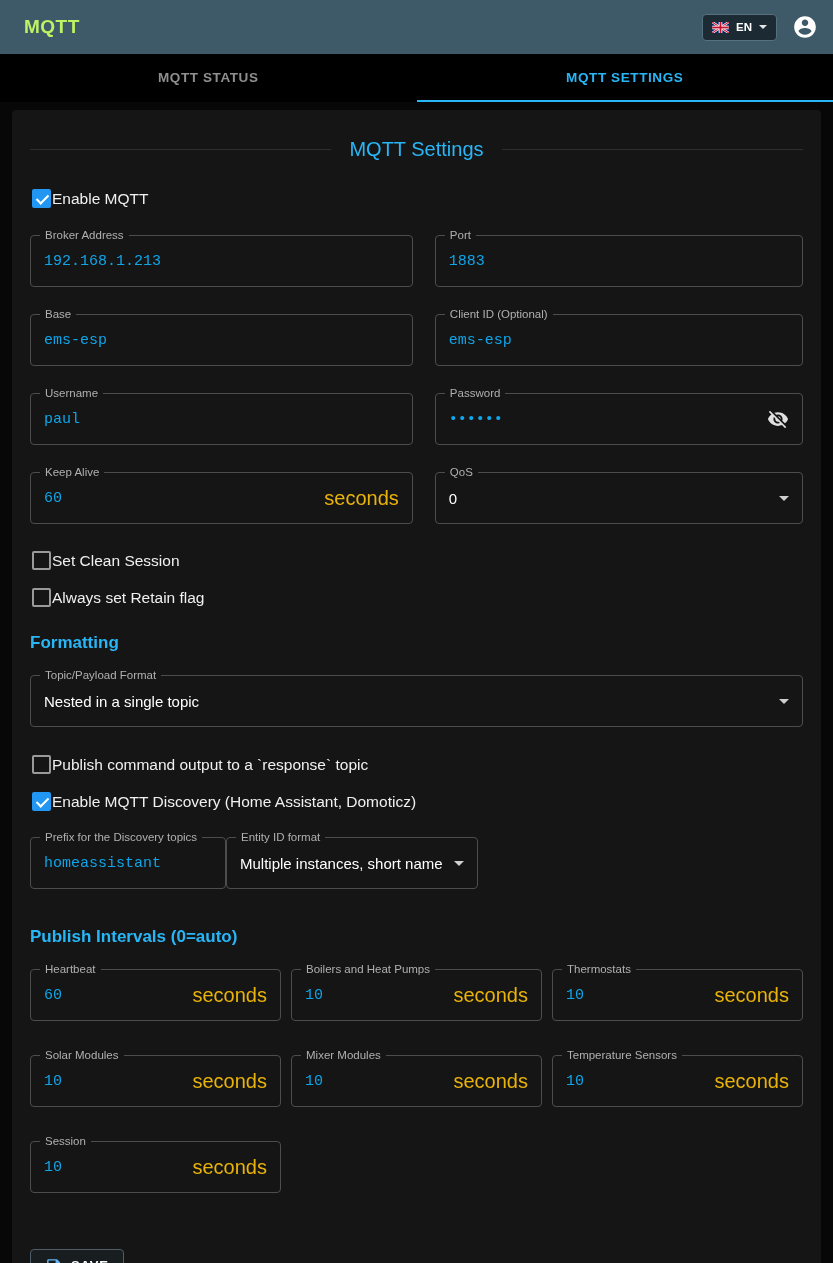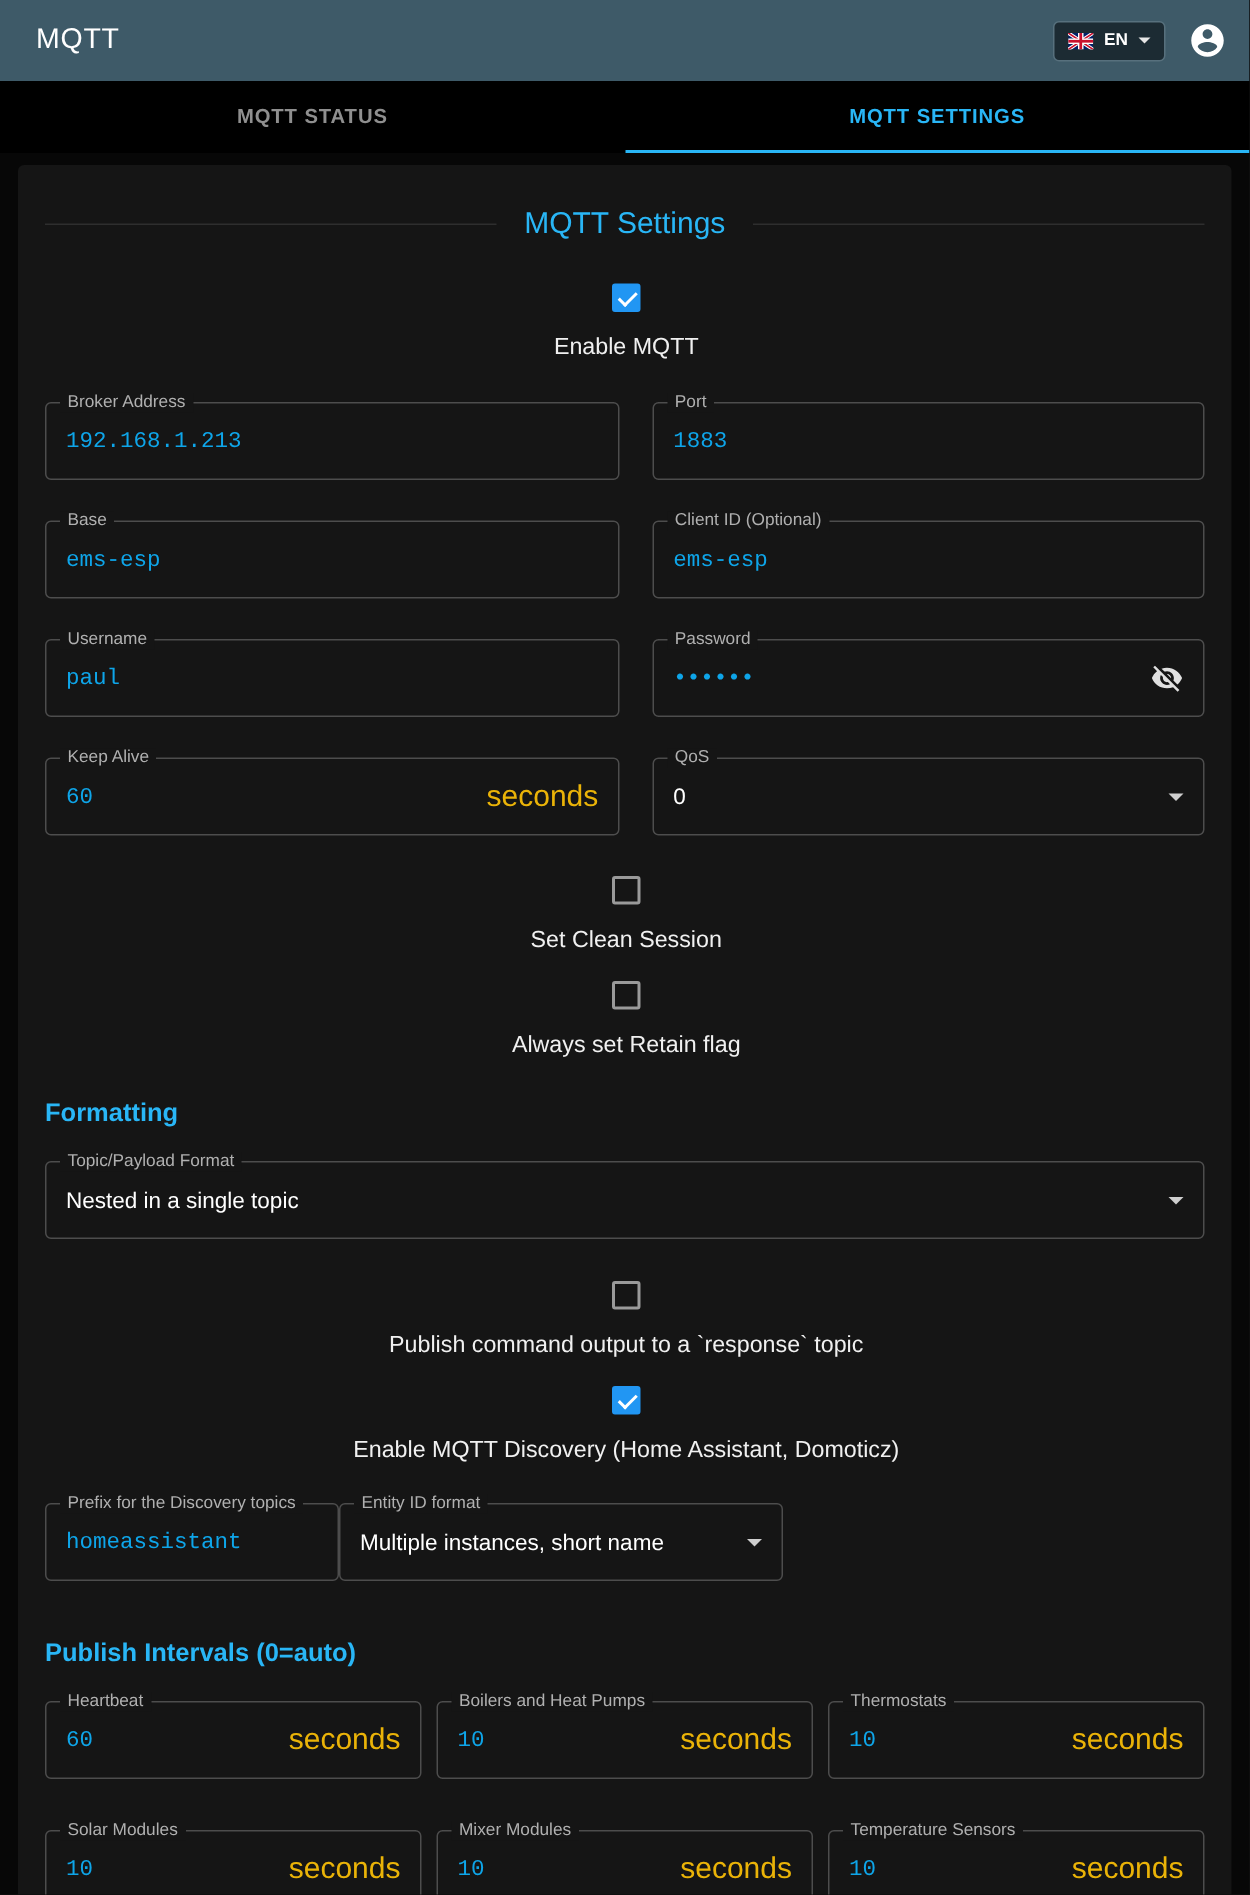--- a/index.html
+++ b/index.html
@@ -14,22 +14,22 @@
   
   .appbar {
     height: 54px;
     background: #3e5a68;
     display: flex;
     align-items: center;
     padding: 0 14px 0 24px;
   }
   .appbar-title {
     font-size: 19px;
-    font-weight: normal;
-    color: #ffffff;
+    font-weight: bold;
+    color: #bef264;
     letter-spacing: .5px;
     flex: 1;
   }
   .lang-btn {
     display: flex; align-items: center; gap: 7px;
     background: #1c2b33;
     border: 1px solid #57707d;
     border-radius: 4px;
     height: 27px;
     padding: 0 9px;
@@ -91,24 +91,23 @@
   }
   .title-row .line { flex: 1; height: 1px; background: #2e2e2e; }
   .page-title {
     color: #29b6f6;
     font-size: 20px;
     font-weight: normal;
   }
 
   
   .cb-row {
-    display: flex; align-items: center; gap: 15px;
+    display: flex; align-items: center; gap: 1px;
     margin: 0 0 18px 2px;
     cursor: pointer;
-    flex-direction: column;
   }
   .cb {
     width: 19px; height: 19px;
     border: 2px solid #9a9a9a;
     border-radius: 2px;
     position: relative;
     flex: none;
     cursor: pointer;
     background: transparent;
   }
@@ -199,21 +198,21 @@
     margin: 26px 0 22px 0;
   }
 
   .full-row { margin: 0 0 28px 0; }
 
   .discovery-row {
     display: flex;
     margin: 6px 0 10px 0;
   }
   .discovery-row .field.prefix { width: 196px; }
-  .discovery-row .field.entity { width: 296px; }
+  .discovery-row .field.entity { width: 252px; }
 
   
   .intervals-grid {
     display: grid;
     grid-template-columns: 1fr 1fr 1fr;
     column-gap: 10px;
     row-gap: 34px;
     margin-bottom: 28px;
   }
 

